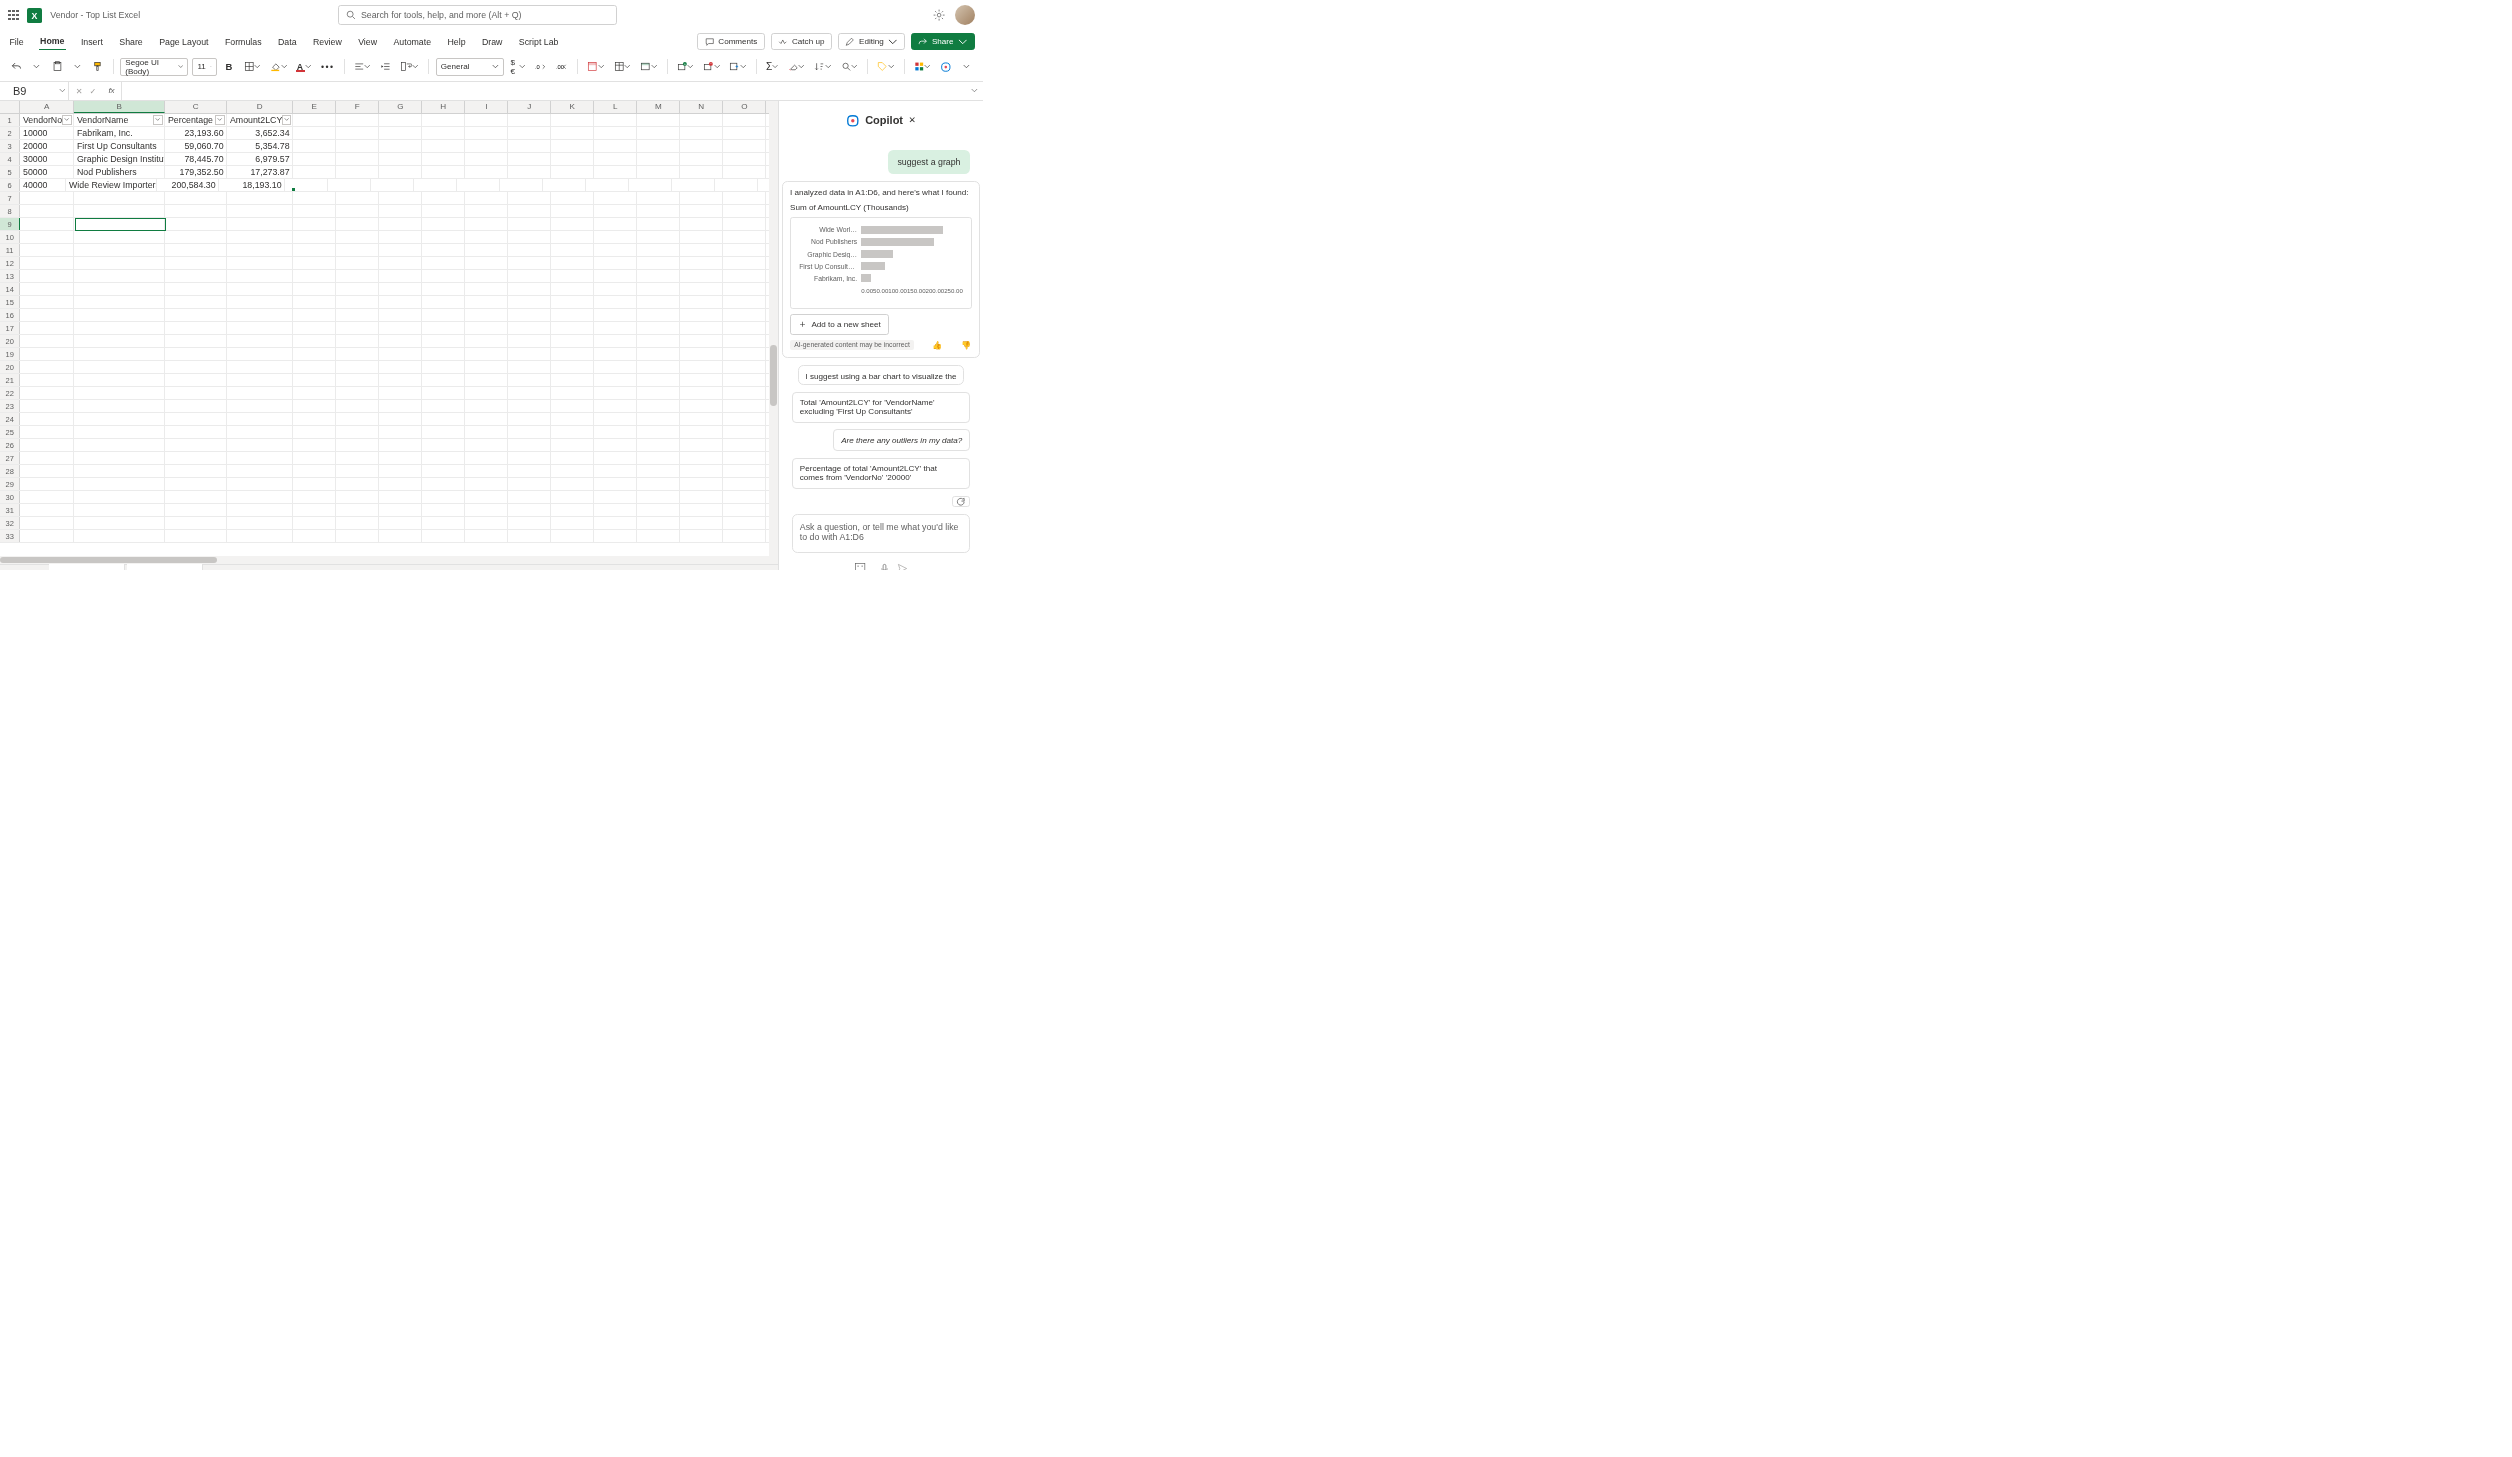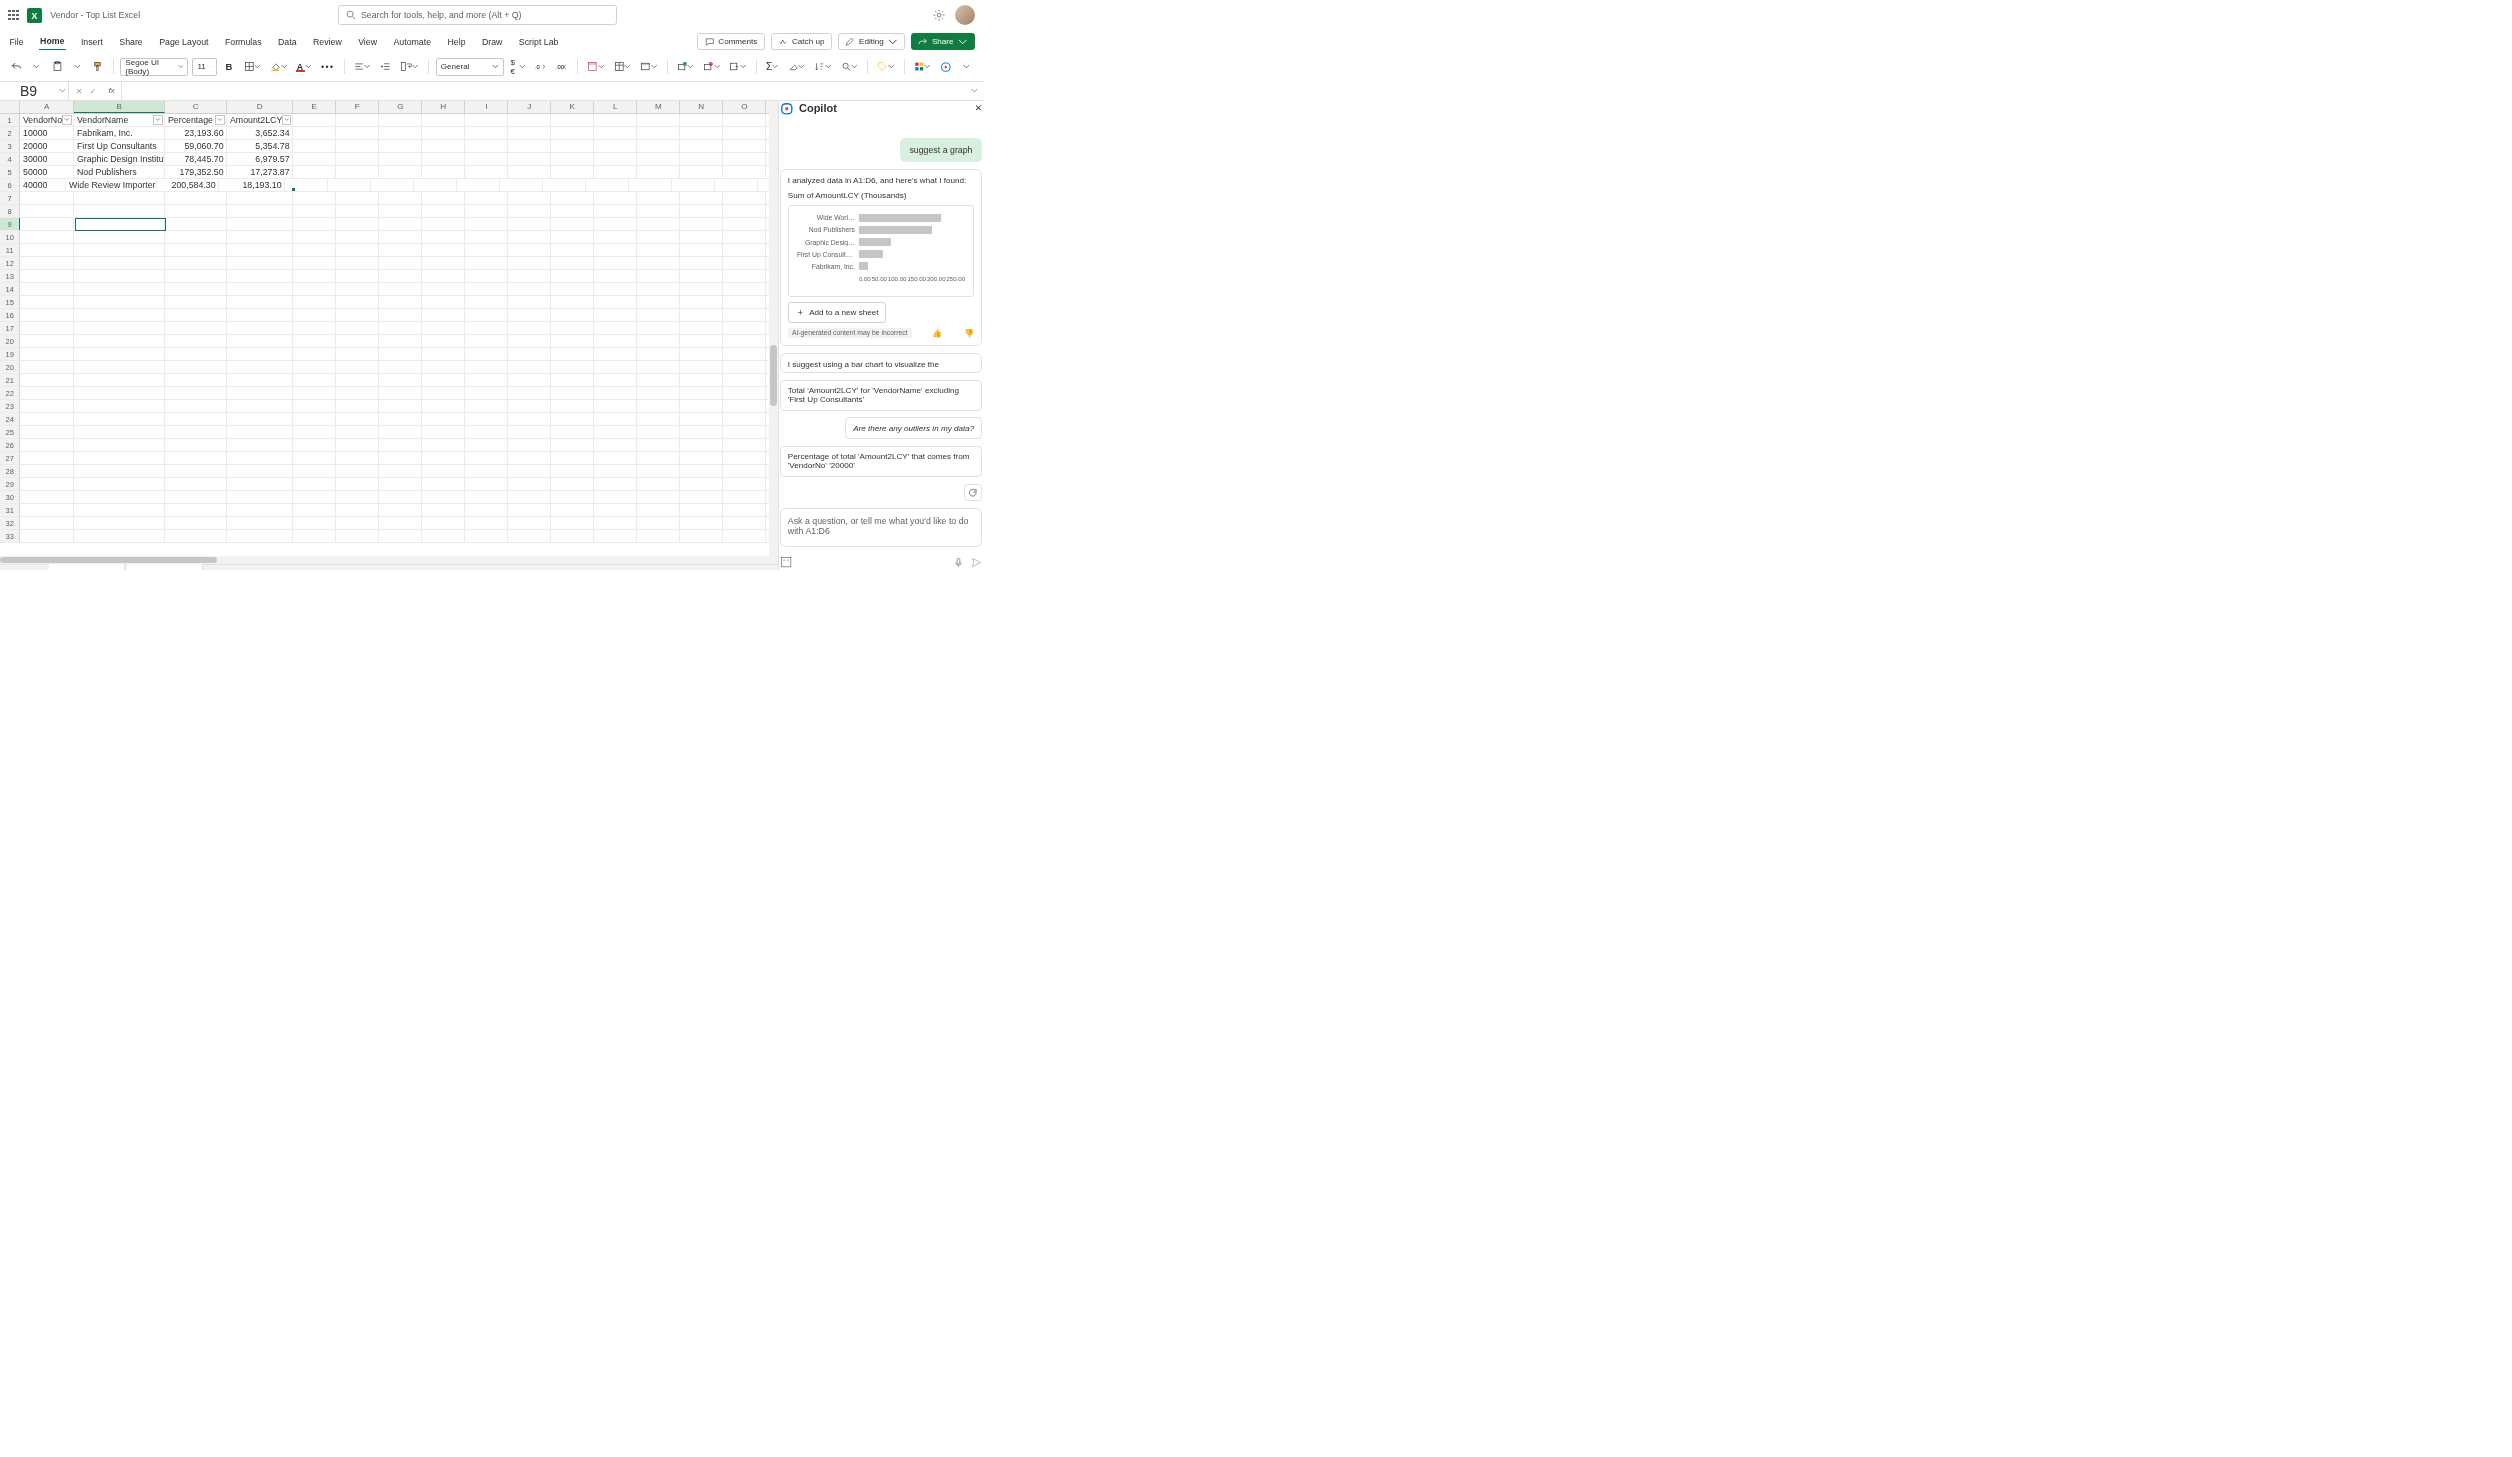--- a/index.html
+++ b/index.html
@@ -32,21 +32,21 @@
 .rsep { width: 0.7px; height: 15px; background: #e1e1e1; margin: 0 2.7px; }
 .rselect { height: 17.6px; border: 0.7px solid #c8c6c4; border-radius: 2px; padding: 0 4.1px; display: flex; align-items: center; gap: 4.1px; font-size: 8.1px; }
 .rselect.font { width: 71px; }
 .rselect.size { width: 24.4px; }
 .rselect.numfmt { width: 71px; }
 .chev { width: 6.8px; height: 6.8px; }
 .ribbon-expand { margin-left: auto; }
 
 
 .fbar-row { height: 19px; border-bottom: 0.7px solid #e1e1e1; display: flex; align-items: center; }
-.namebox { width: 69px; height: 100%; border-right: 0.7px solid #e1e1e1; display: flex; align-items: center; padding-left: 20px; font-size: 14px; }
+.namebox { width: 69px; height: 100%; border-right: 0.7px solid #e1e1e1; display: flex; align-items: center; padding-left: 13px; font-size: 11px; }
 .namebox-chev { margin-left: auto; margin-right: 2.7px; }
 .fx-icons { display: flex; align-items: center; gap: 6.8px; padding: 0 6.8px; border-right: 0.7px solid #e1e1e1; height: 100%; color: #a19f9d; }
 .fx-icons span { font-size: 8.1px; }
 .fx-label { padding-left: 5.4px; font-style: italic; color: #616161; font-size: 8.1px; }
 .fbar-expand { margin-left: auto; margin-right: 5.4px; }
 
 
 .content { display: flex; height: 481px; }
 .grid-wrap { flex: 1; position: relative; overflow: hidden; }
 .col-headers { display: flex; height: 13.6px; background: #f3f2f1; border-bottom: 0.7px solid #d1d1d1; }
@@ -67,21 +67,21 @@
 .marker { position:absolute; width:3.4px; height:3.4px; background:#107c41; }
 
 
 .sheet-bar { position: absolute; bottom: 0; left: 0; right: 0; height: 17.6px; border-top: 0.7px solid #e1e1e1; display: flex; align-items: center; background: #f3f2f1; padding: 0 4.1px; gap: 2.7px; }
 .sheet-nav { width: 12.2px; display:flex; align-items:center; justify-content:center; color:#a19f9d; cursor:pointer; }
 .sheet-tab { padding: 0 9.5px; height: 17.6px; display: flex; align-items: center; font-size: 8.1px; cursor: pointer; border-right: 0.7px solid #e1e1e1; background:#fff; }
 .sheet-tab.active { border-bottom: 1.4px solid #107c41; background: #fff; font-weight: 400; }
 .sheet-add { width: 16.3px; display:flex; align-items:center; justify-content:center; cursor:pointer; }
 
 
-.copilot { width: 205px; border-left: 0.7px solid #e1e1e1; display: flex; flex-direction: column; padding: 1px; gap: 6.8px; }
+.copilot { width: 205px; border-left: 0.7px solid #e1e1e1; display: flex; flex-direction: column; padding: 13px; gap: 6.8px; align-items: center; }
 .copilot-header { display: flex; align-items: center; gap: 5.4px; }
 .copilot-logo { width: 13.6px; height: 13.6px; }
 .copilot-title { font-size: 11px; font-weight: 600; flex:1; }
 .copilot-close { cursor:pointer; }
 .user-bubble { align-self: flex-end; background: #d9f0e1; border-radius: 5.4px; padding: 6.8px 9.5px; font-size: 8.8px; margin-top: 16.3px; }
 .card { border: 0.7px solid #e1e1e1; border-radius: 5.4px; padding: 6.8px; display:flex; flex-direction:column; gap:5.4px; font-size:8.1px; }
 .chart-box { border:0.7px solid #e1e1e1; border-radius:2.7px; padding:5.4px 8.1px 13.6px 8.1px; position:relative; }
 .chart-row { display:flex; align-items:center; gap:4.1px; height:12.2px; }
 .chart-label { width: 58px; text-align:right; font-size:6.8px; color:#616161; white-space:nowrap; overflow:hidden; text-overflow:ellipsis; }
 .chart-bar { height:8.1px; background:#c8c6c4; }

